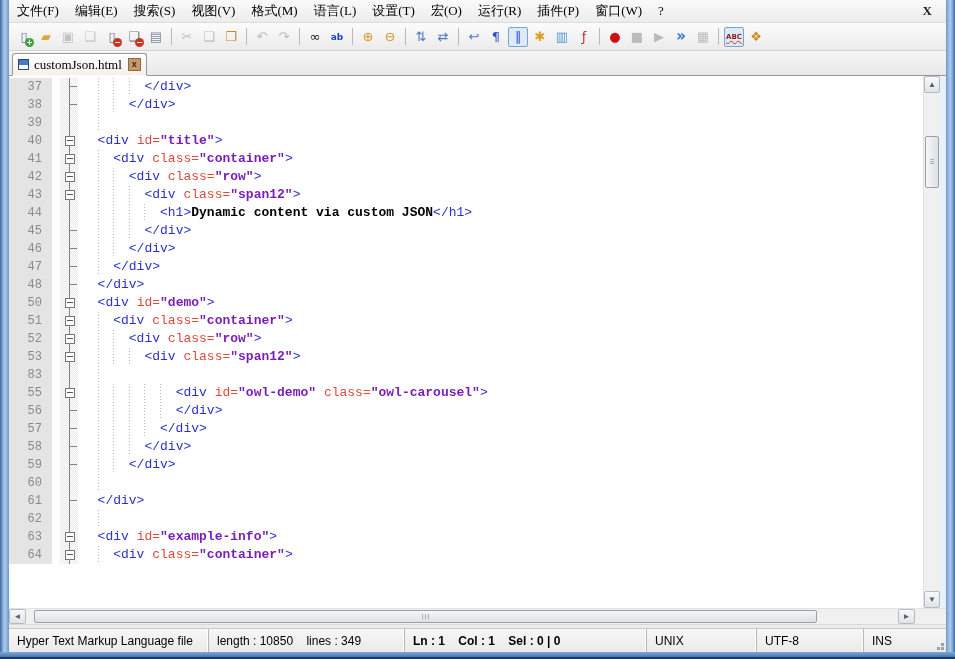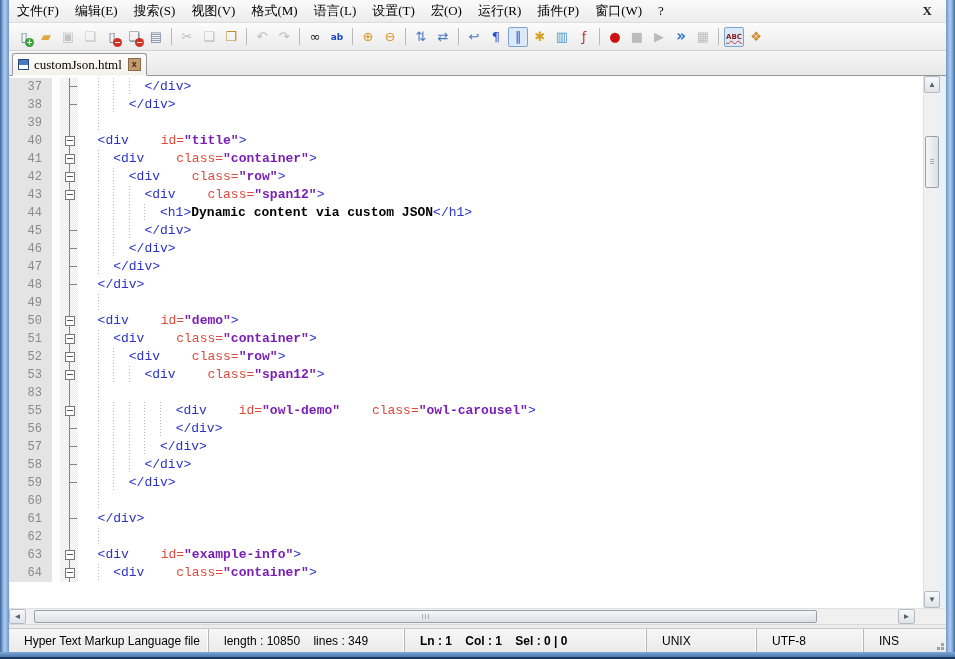--- a/index.html
+++ b/index.html
@@ -76,21 +76,21 @@
                      linear-gradient(45deg,#e9e9e9 25%,transparent 25%,transparent 75%,#e9e9e9 75%);
     background-size:2px 2px;background-position:0 0,1px 1px;}
   .ln-fold::before{content:"";position:absolute;left:9px;top:0;bottom:0;width:1px;background:#848484;}
   .ln-fold.tick::after{content:"";position:absolute;left:10px;top:8px;width:7px;height:1px;background:#848484;}
   .fbox{position:absolute;left:5px;top:4px;width:10px;height:10px;background:#fff;border:1px solid #777;}
   .fbox::after{content:"";position:absolute;left:1px;right:1px;top:3px;height:1px;background:#555;}
   .ln-code{flex:1;position:relative;white-space:pre;font-size:13px;line-height:18px;padding-left:4px;color:#000;}
   .ln-code .g{position:absolute;top:0;bottom:0;width:1px;
     background-image:repeating-linear-gradient(to bottom,#b8b8b8 0 1px,transparent 1px 3px);}
   .tk-tag{color:#2a32c8;}
-  .tk-attr{color:#dd4a3c;margin-left:24px;}
+  .tk-attr{color:#dd4a3c;}
   .tk-str{color:#7a1fb5;font-weight:bold;}
   .tk-text{color:#000;font-weight:bold;}
   
   #vscroll{flex:0 0 17px;background:#f0f0f0;border-left:1px solid #e2e2e2;position:relative;}
   #right-gap{flex:0 0 6px;background:#e8f0fa;}
   .sb-btn{position:absolute;left:0;right:0;height:17px;background:linear-gradient(#f7f8fa,#dfe3e8);
     border:1px solid #b5bac1;border-radius:2px;color:#55606e;font-size:8px;line-height:15px;text-align:center;}
   #vs-up{top:0;}
   #vs-down{bottom:0;}
   #vs-thumb{position:absolute;left:1px;right:1px;top:60px;height:52px;border:1px solid #9aa0a8;border-radius:2px;
@@ -105,21 +105,21 @@
   #hs-right{right:8px;}
   #hs-thumb{position:absolute;top:1px;bottom:1px;left:25px;width:783px;border:1px solid #9aa0a8;border-radius:2px;
     background:linear-gradient(#f5f6f8,#dde0e4);}
   .grip-v{position:absolute;top:3px;bottom:3px;left:50%;width:7px;margin-left:-4px;
     background-image:repeating-linear-gradient(to right,#a9aeb6 0 1px,transparent 1px 3px);}
   #hscroll-corner{flex:0 0 23px;background:#f0f0f0;border-top:1px solid #e2e2e2;}
   #status-gap{flex:0 0 4px;background:#ececec;border-top:1px solid #d8d8d8;}
   
   #statusbar{flex:0 0 24px;background:linear-gradient(#f6f6f6,#ebebeb);border-top:1px solid #c8c8c8;
     display:flex;align-items:stretch;font-size:12px;color:#000;}
-  .sb-panel{display:flex;align-items:center;padding-left:15px;border-right:1px solid #b6b6b6;
+  .sb-panel{display:flex;align-items:center;padding-left:8px;border-right:1px solid #b6b6b6;
     box-shadow:inset -1px 0 0 #ffffff;white-space:pre;overflow:hidden;}
   .sb-doctype{width:200px;}
   .sb-length{width:196px;}
   .sb-cursor{width:242px;font-weight:bold;}
   .sb-eol{width:110px;}
   .sb-encoding{width:107px;}
   .sb-mode{flex:1;border-right:none;box-shadow:none;position:relative;}
   #resize-grip{position:absolute;right:2px;bottom:2px;width:3px;height:3px;background:#9aa0a8;
     box-shadow:-4px 0 0 #9aa0a8,0 -4px 0 #9aa0a8;}
 </style>
@@ -341,26 +341,20 @@
               <span class="ln-fold tick"></span>
               <span class="ln-code"><i class="g" style="left: 19.6px;"></i><span>    </span><span class="tk-tag">&lt;/div&gt;</span></span>
             </div>
             <div class="ln-row">
               <span class="ln-num">48</span>
               <span class="ln-bm"></span>
               <span class="ln-fold tick"></span>
               <span class="ln-code"><span>  </span><span class="tk-tag">&lt;/div&gt;</span></span>
             </div>
             <div class="ln-row">
-              <span class="ln-num">49</span>
-              <span class="ln-bm"></span>
-              <span class="ln-fold"></span>
-              <span class="ln-code"><i class="g" style="left: 19.6px;"></i><span></span></span>
-            </div>
-            <div class="ln-row">
               <span class="ln-num">50</span>
               <span class="ln-bm"></span>
               <span class="ln-fold">
                 <b class="fbox"></b>
               </span>
               <span class="ln-code"><span>  </span><span class="tk-tag">&lt;div </span><span class="tk-attr">id=</span><span class="tk-str">"demo"</span><span class="tk-tag">&gt;</span></span>
             </div>
             <div class="ln-row">
               <span class="ln-num">51</span>
               <span class="ln-bm"></span>

